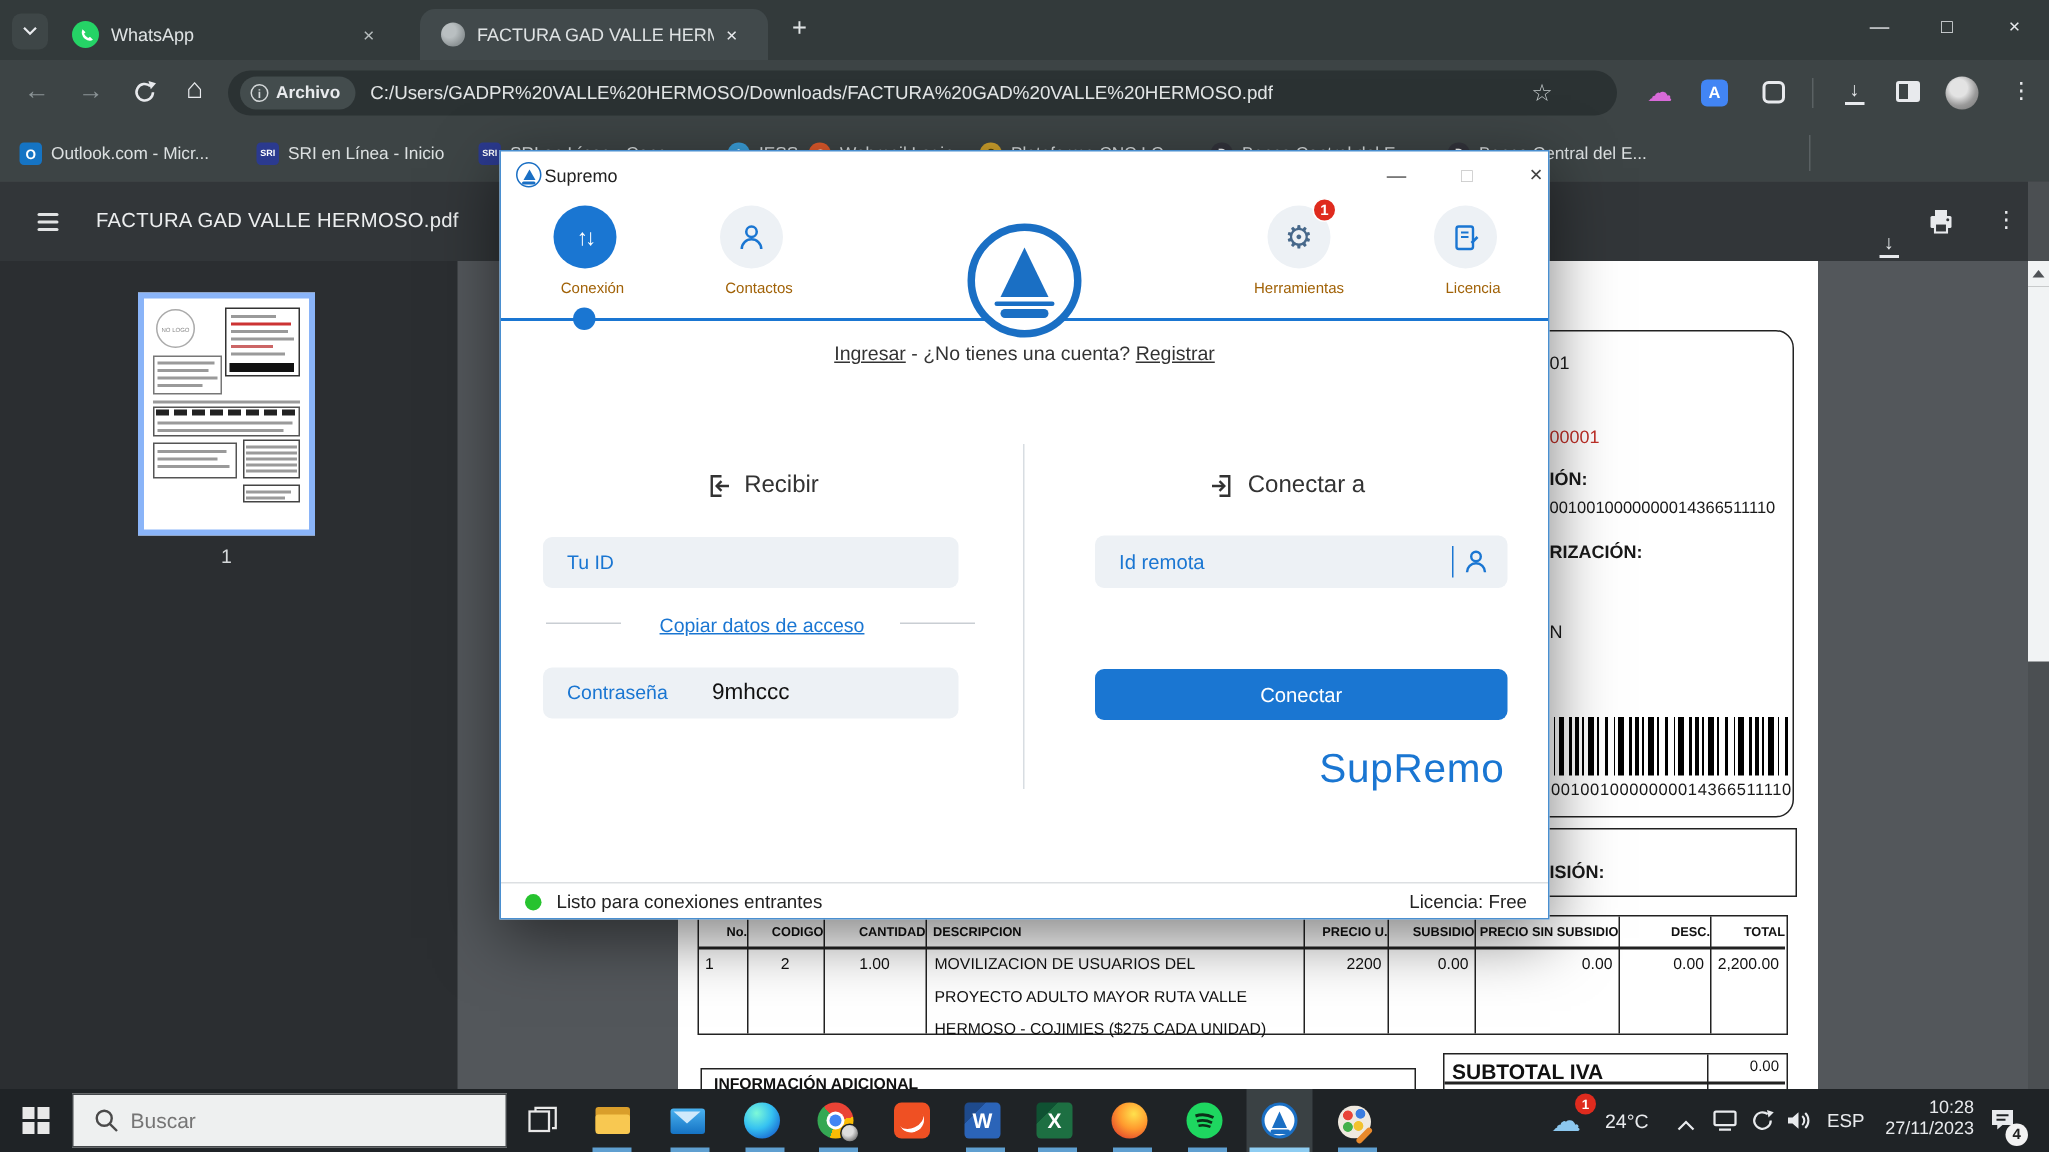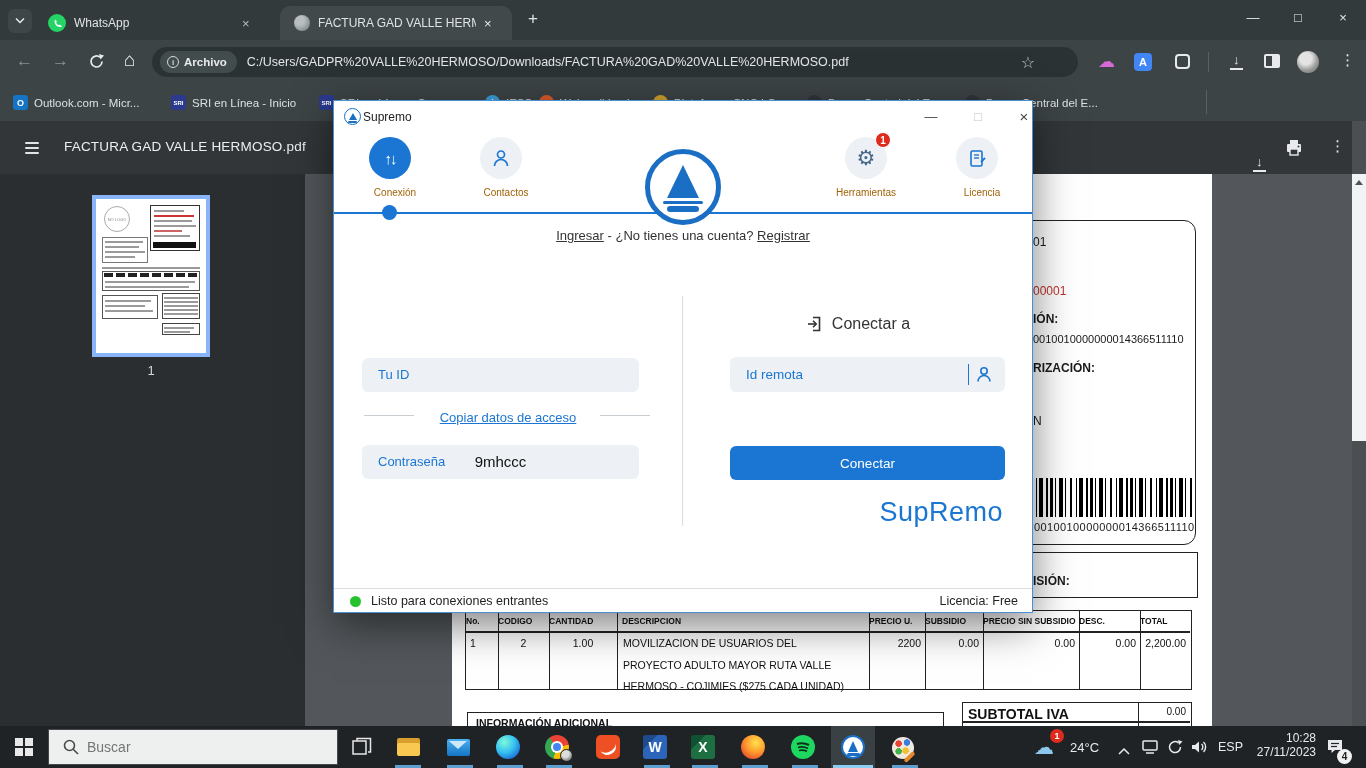--- a/index.html
+++ b/index.html
@@ -33,21 +33,21 @@
 .dl{width:16px;height:16px;position:relative}
 .dl .ar{position:absolute;left:4px;top:-2px;font-size:13px;color:#e8eaed}
 .dl .bar{position:absolute;left:1px;bottom:0;width:13px;height:2px;background:#e8eaed}
 .sidebar{left:0;top:174px;width:305px;height:552px;background:#2b2e31}
 .thumb{left:92px;top:195px;width:118px;height:162px;background:#fff;border:4px solid #8ab4f8}
 .pdfpage{left:452px;top:174px;width:760px;height:552px;background:#fff;overflow:hidden}
 .frag{color:#1a1a1a;font-size:12px;white-space:nowrap}
 .fragb{font-weight:bold}
 .mini{position:absolute;background:#9a9a9a;height:1.5px}
 .invbrd{position:absolute;border:1.5px solid #222}
-.cellh{position:absolute;font-size:8.5px;font-weight:bold;color:#111;text-align:left;top:5px}
+.cellh{position:absolute;font-size:8.5px;font-weight:bold;color:#111;text-align:right;top:5px}
 .cellv{position:absolute;font-size:10.5px;color:#111}
 .vln{position:absolute;top:0;bottom:0;width:1.2px;background:#222}
 .scrolltrack{left:1352px;top:121px;width:14px;height:605px;background:#4b4f52}
 .scrollbtn{left:1352px;top:174px;width:14px;height:17px;background:#f1f3f4;display:flex;align-items:center;justify-content:center}
 .scrollthumb{left:1352px;top:191px;width:14px;height:250px;background:#f1f3f4}
 
 .swin{left:333px;top:100px;width:700px;height:513px;background:#fff;border:1px solid #4a8fd0;box-shadow:0 12px 40px rgba(0,0,0,.5)}
 .stitle{left:29px;top:9px;font-size:12px;color:#222}
 .swc{top:4px;width:34px;height:24px;text-align:center;font-size:13px;color:#444;line-height:24px}
 .navcirc{width:42px;height:42px;border-radius:50%;background:#edf1f5;display:flex;align-items:center;justify-content:center}
@@ -356,20 +356,28 @@
 
     <div class="ab acct">
       <span class="lnk">Ingresar</span>
       <span>-</span>
       <span>¿No tienes una cuenta?</span>
       <span class="lnk">Registrar</span>
     </div>
 
     <div class="ab" style="left:348px;top:195px;width:1px;height:230px;background:#d8dde2"></div>
 
+    <div class="ab colhead" style="left:0;top:214px;width:348px">
+      <svg width="18" height="18">
+          <path d="M11 2.5 H4.5 V15.5 H11" fill="none" stroke="#333" stroke-width="1.6"></path>
+          <line x1="16" y1="9" x2="8" y2="9" stroke="#333" stroke-width="1.6"></line>
+          <polyline points="11,5.8 7.8,9 11,12.2" fill="none" stroke="#333" stroke-width="1.6"></polyline>
+        </svg>
+      <span>Recibir</span>
+    </div>
     <div class="ab fieldbox" style="left:28px;top:257px;width:277px">
       <span class="flabel">Tu ID</span>
     </div>
     <div class="ab dash" style="left:30px"></div>
     <div class="ab" style="left:0;top:307px;width:348px;text-align:center">
       <span class="blulnk">Copiar datos de acceso</span>
     </div>
     <div class="ab dash" style="left:266px"></div>
     <div class="ab fieldbox" style="left:28px;top:344px;width:277px">
       <span class="flabel">Contraseña</span>

